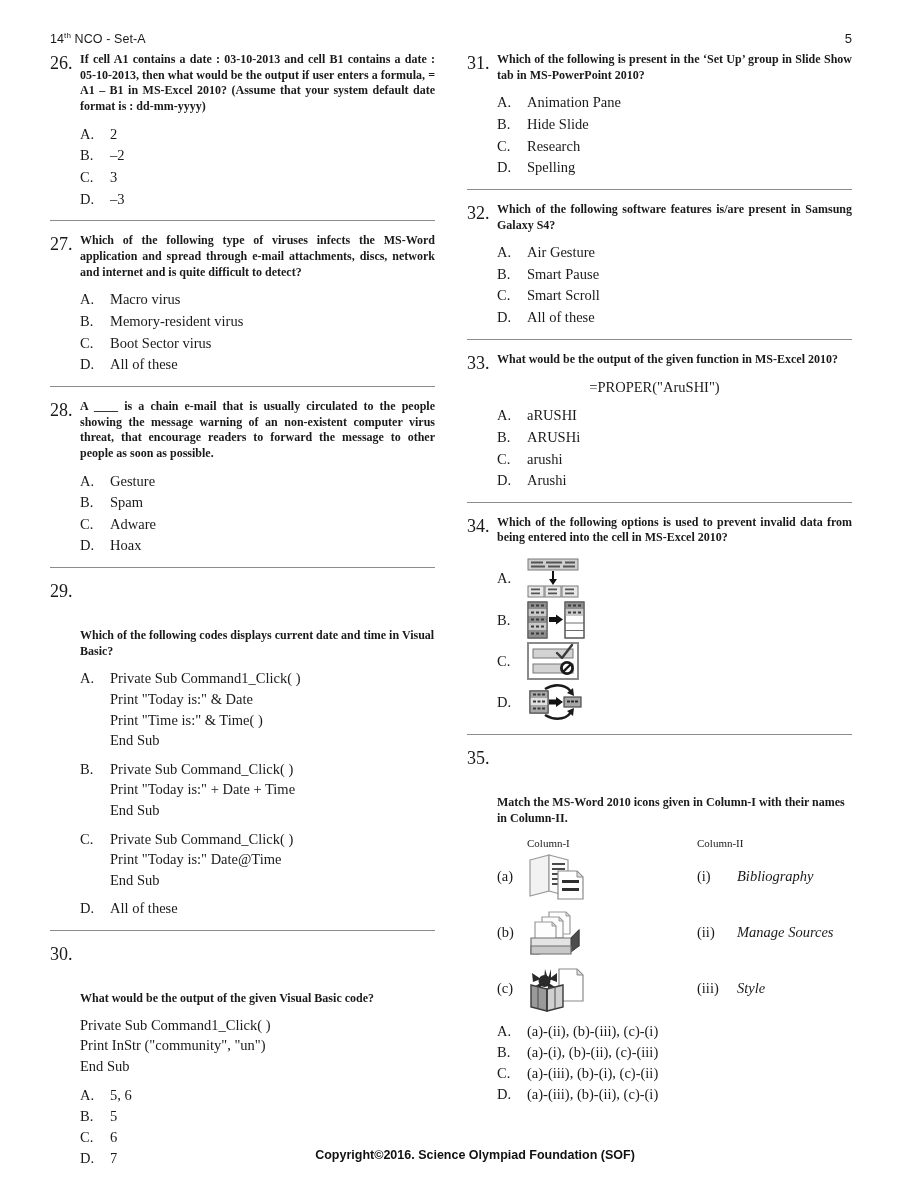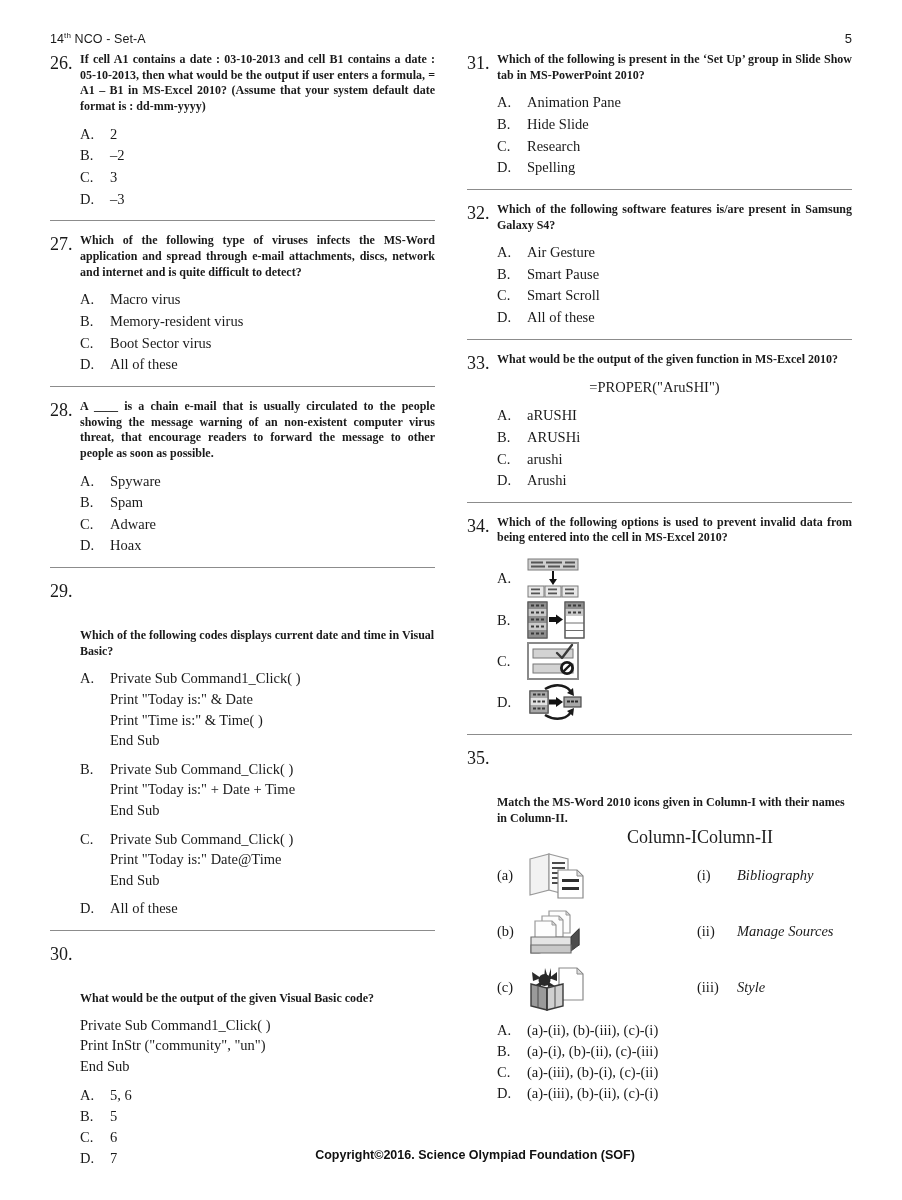--- a/index.html
+++ b/index.html
@@ -126,23 +126,22 @@
   }
   .icon-opt .icon-holder {
     display: flex;
     align-items: center;
     justify-content: flex-start;
   }
 
   
   .match-head {
     display: flex;
-    margin-top: 0;
-    font-size: 18px;
-    text-align: right;
+    margin-top: 10px;
+    font-size: 11px;
   }
   .match-head .mh-spacer { flex: 0 0 30px; }
   .match-head .mh-1 { flex: 0 0 170px; }
   .match-head .mh-2 { flex: 0 0 auto; }
 
   .match-row {
     display: flex;
     align-items: center;
     min-height: 56px;
   }
@@ -233,21 +232,21 @@
       </div>
       <hr class="rule">
 
       <div class="q">
         <div class="q-num">28.</div>
         <div class="q-body">
           <p class="q-text">A ____ is a chain e-mail that is usually circulated to the people showing the message warning of an non-existent computer virus threat, that encourage readers to forward the message to other people as soon as possible.</p>
           <div class="opts">
             <div class="opt">
               <span class="opt-letter">A.</span>
-              <span class="opt-text">Spyware</span>
+              <span class="opt-text">Gesture</span>
             </div>
             <div class="opt">
               <span class="opt-letter">B.</span>
               <span class="opt-text">Spam</span>
             </div>
             <div class="opt">
               <span class="opt-letter">C.</span>
               <span class="opt-text">Adware</span>
             </div>
             <div class="opt">

